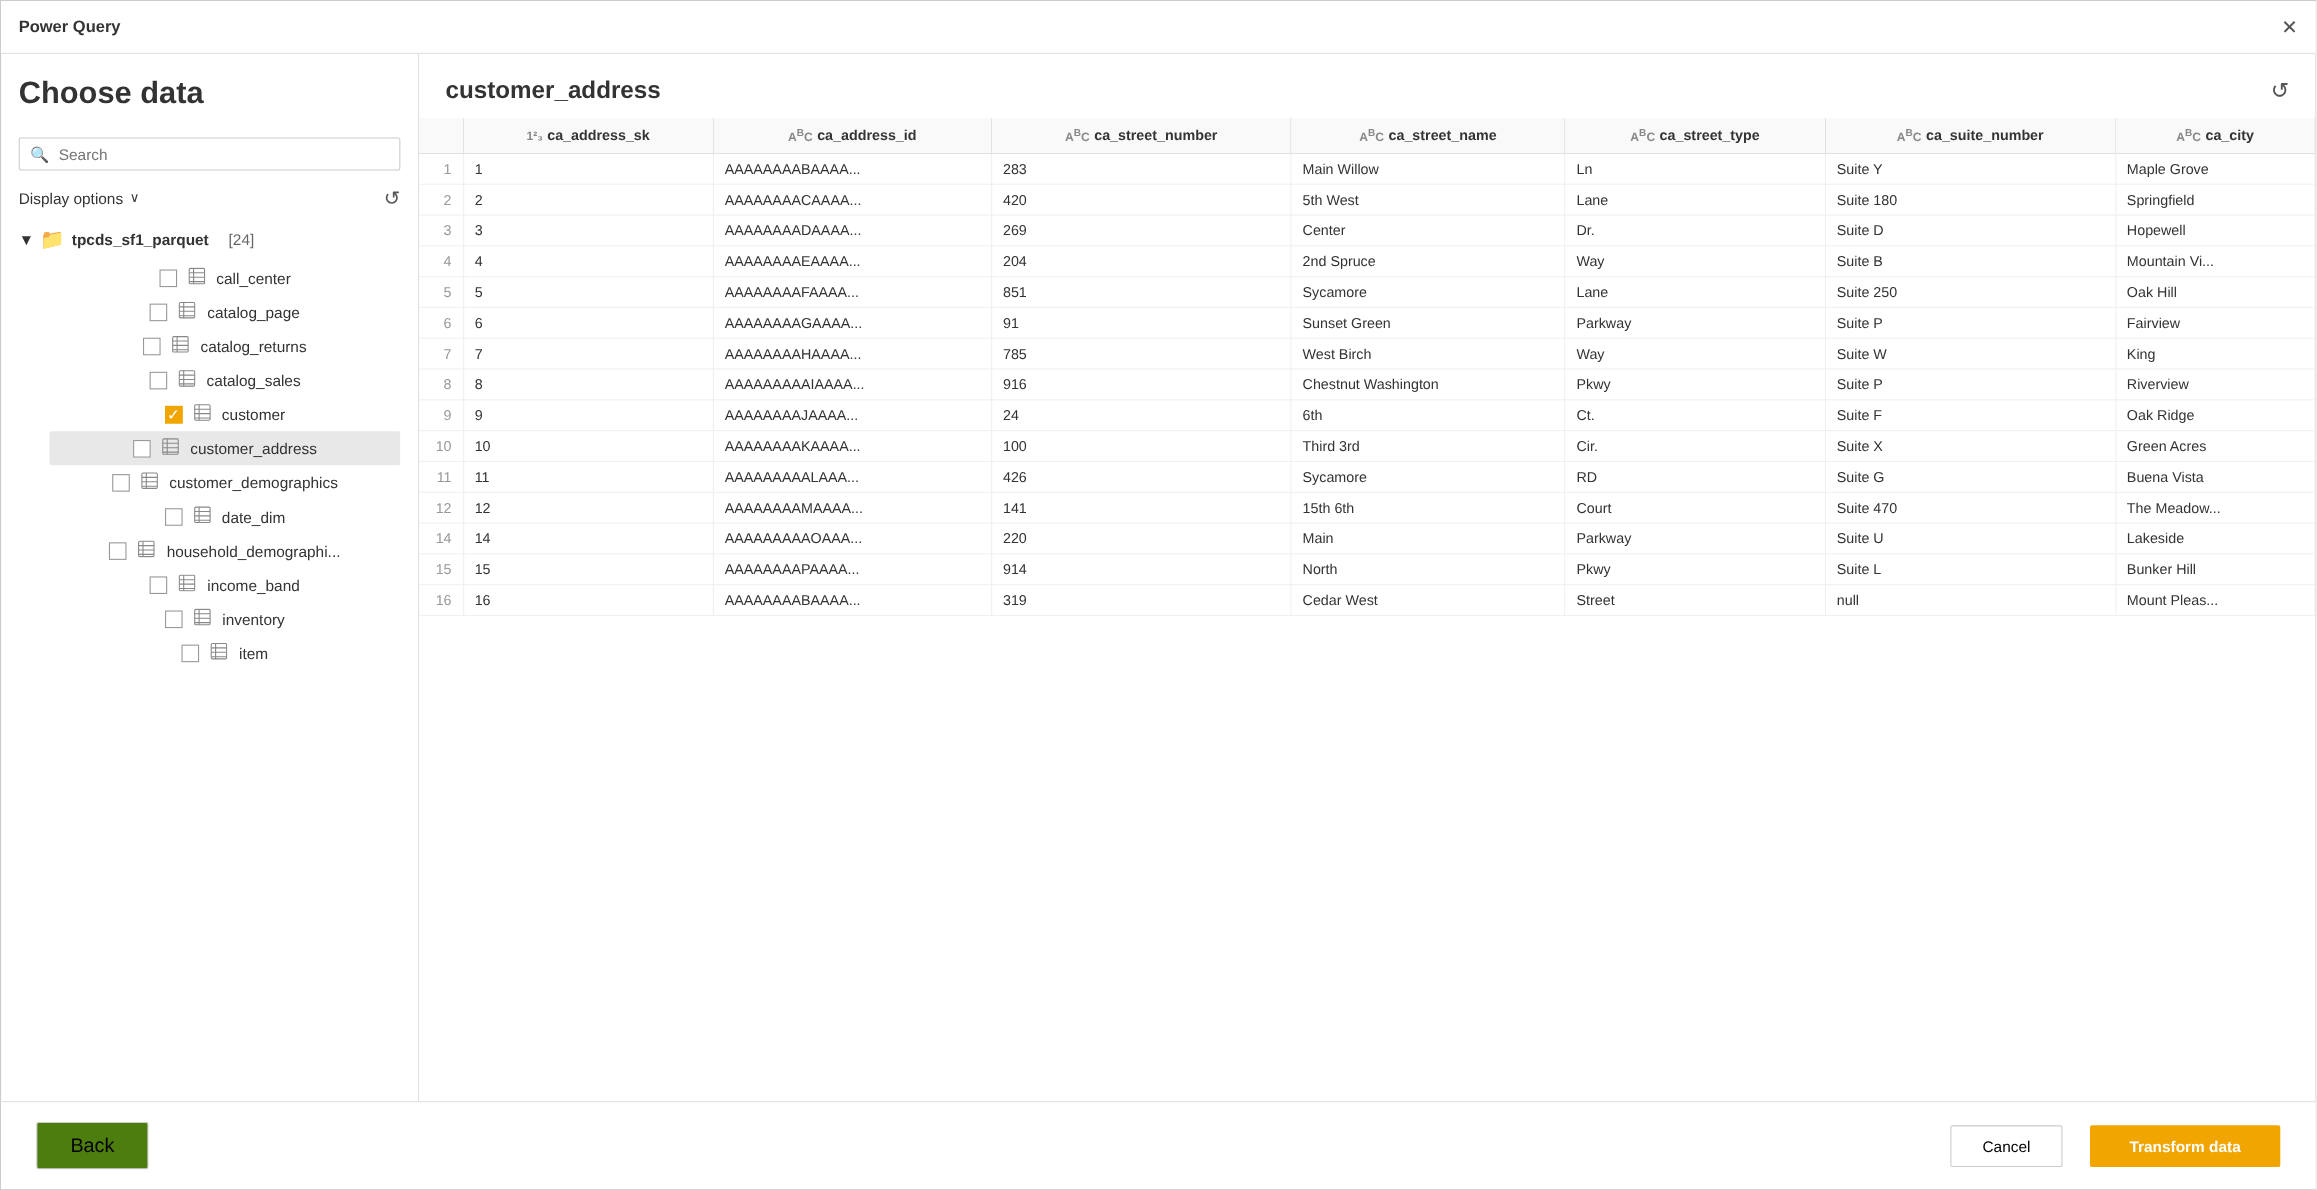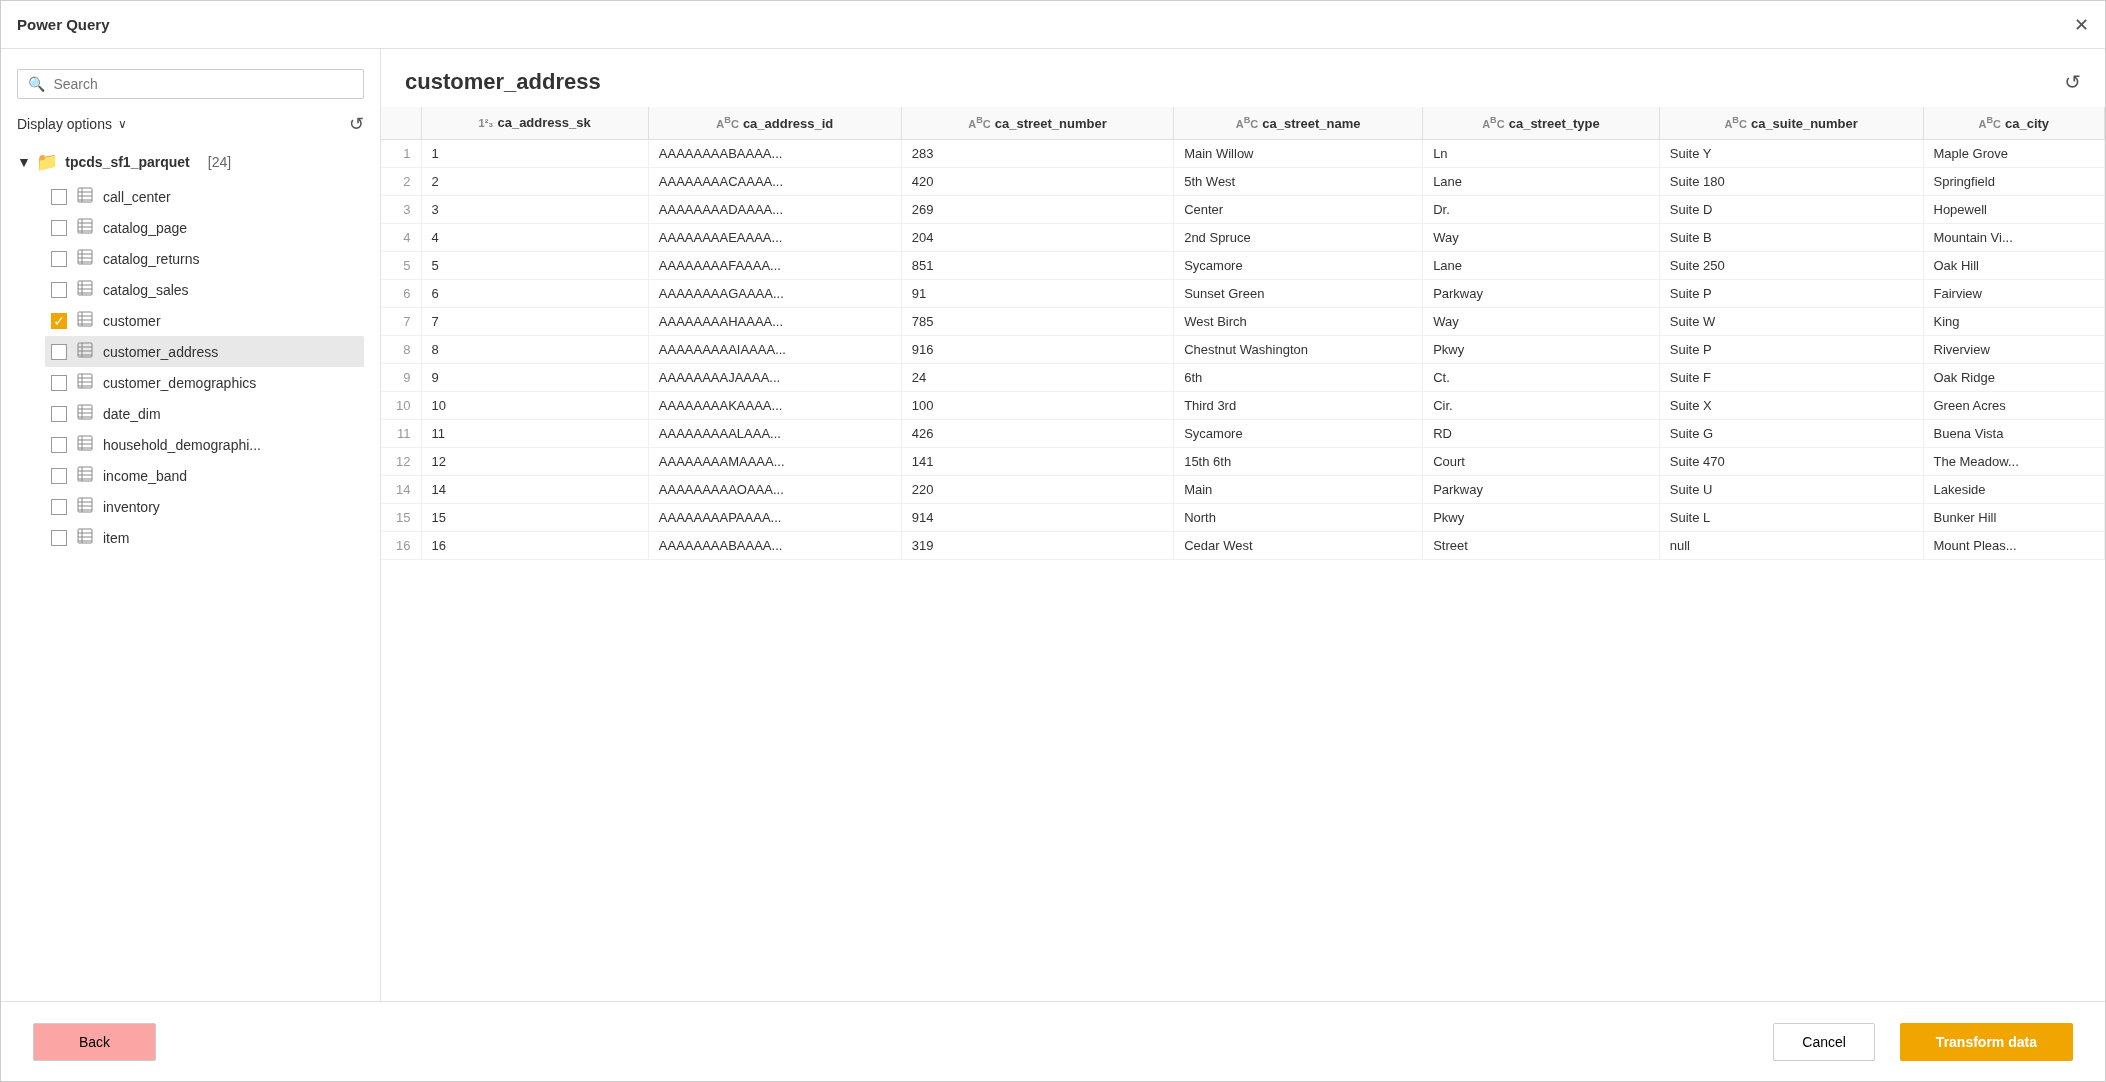--- a/index.html
+++ b/index.html
@@ -26,61 +26,62 @@
     .refresh-icon { font-size: 18px; color: #555; cursor: pointer; }
 
     .tree-container { flex: 1; overflow-y: auto; }
     .tree-root { display: flex; flex-direction: column; }
 
     .folder-row { display: flex; align-items: center; gap: 6px; padding: 4px 0; font-weight: 600; font-size: 14px; cursor: pointer; }
     .folder-icon { color: #f0a500; font-size: 18px; }
     .folder-count { color: #666; font-weight: 400; margin-left: 12px; }
 
     .table-list { margin-left: 28px; margin-top: 4px; display: flex; flex-direction: column; gap: 0; }
-    .table-item { display: flex; align-items: center; gap: 10px; padding: 6px 6px; border-radius: 2px; cursor: pointer; }
+    .table-item { display: flex; align-items: center; gap: 10px; padding: 6px 6px; border-radius: 2px; cursor: pointer; justify-content: center; }
     .table-item.selected { background: #e8e8e8; }
     .table-item .checkbox { width: 16px; height: 16px; border: 1px solid #999; display: flex; align-items: center; justify-content: center; flex-shrink: 0; background: #fff; }
     .table-item .checkbox.checked { background: #f0a500; border-color: #f0a500; color: #fff; }
     .table-name { font-size: 14px; }
 
     
     .right-panel { flex: 1; display: flex; flex-direction: column; padding: 20px 0 0; overflow: hidden; }
     .preview-header { display: flex; align-items: center; justify-content: space-between; padding: 0 24px 12px; }
     .preview-title { font-size: 22px; font-weight: 600; }
     .preview-refresh { font-size: 20px; color: #555; cursor: pointer; }
 
     .data-table-wrapper { flex: 1; overflow: auto; }
     .data-table { border-collapse: collapse; width: 100%; font-size: 13px; }
     .data-table th { background: #f9f9f9; border-bottom: 1px solid #e0e0e0; border-right: 1px solid #e0e0e0; padding: 8px 10px; white-space: nowrap; font-weight: 600; text-align: center; position: sticky; top: 0; }
     .data-table th .col-type { color: #888; font-size: 11px; margin-right: 4px; }
     .data-table td { border-bottom: 1px solid #f0f0f0; border-right: 1px solid #f0f0f0; padding: 6px 10px; white-space: nowrap; }
     .data-table td.row-num { color: #999; text-align: right; width: 40px; }
 
     
     .footer { height: 80px; display: flex; align-items: center; justify-content: space-between; padding: 0 32px; border-top: 1px solid #e0e0e0; background: #fff; }
-    .back-btn { border: 1px solid #ccc; background: #fca5a5; padding: 10px 45px; font-size: 14px; cursor: pointer; border-radius: 2px; }
+    .back-btn { border: 1px solid #ccc; background: #4d7c0f; padding: 10px 30px; font-size: 18px; cursor: pointer; border-radius: 2px; }
     .footer-right { display: flex; gap: 25px; }
     .cancel-btn { border: 1px solid #ccc; background: #fff; padding: 10px 28px; font-size: 14px; cursor: pointer; border-radius: 2px; }
     .transform-btn { border: none; background: #f0a500; color: #fff; padding: 10px 36px; font-size: 14px; cursor: pointer; border-radius: 2px; font-weight: 600; }
 
     .chevron { font-size: 12px; }
   </style>
 </head>
 <body>
 
 <div class="window">
 
   <div class="titlebar">
     <span class="titlebar-title">Power Query</span>
     <button class="close-btn">✕</button>
   </div>
 
   <div class="content">
 
     <div class="left-panel">
+      <h1 class="page-title">Choose data</h1>
 
       <div class="search-box">
         <span class="search-icon">🔍</span>
         <input class="search-input" type="text" placeholder="Search" style="">
       </div>
 
       <div class="display-options-row">
         <div class="display-options-label">
           <span>Display options</span>
           <span class="chevron">∨</span>

